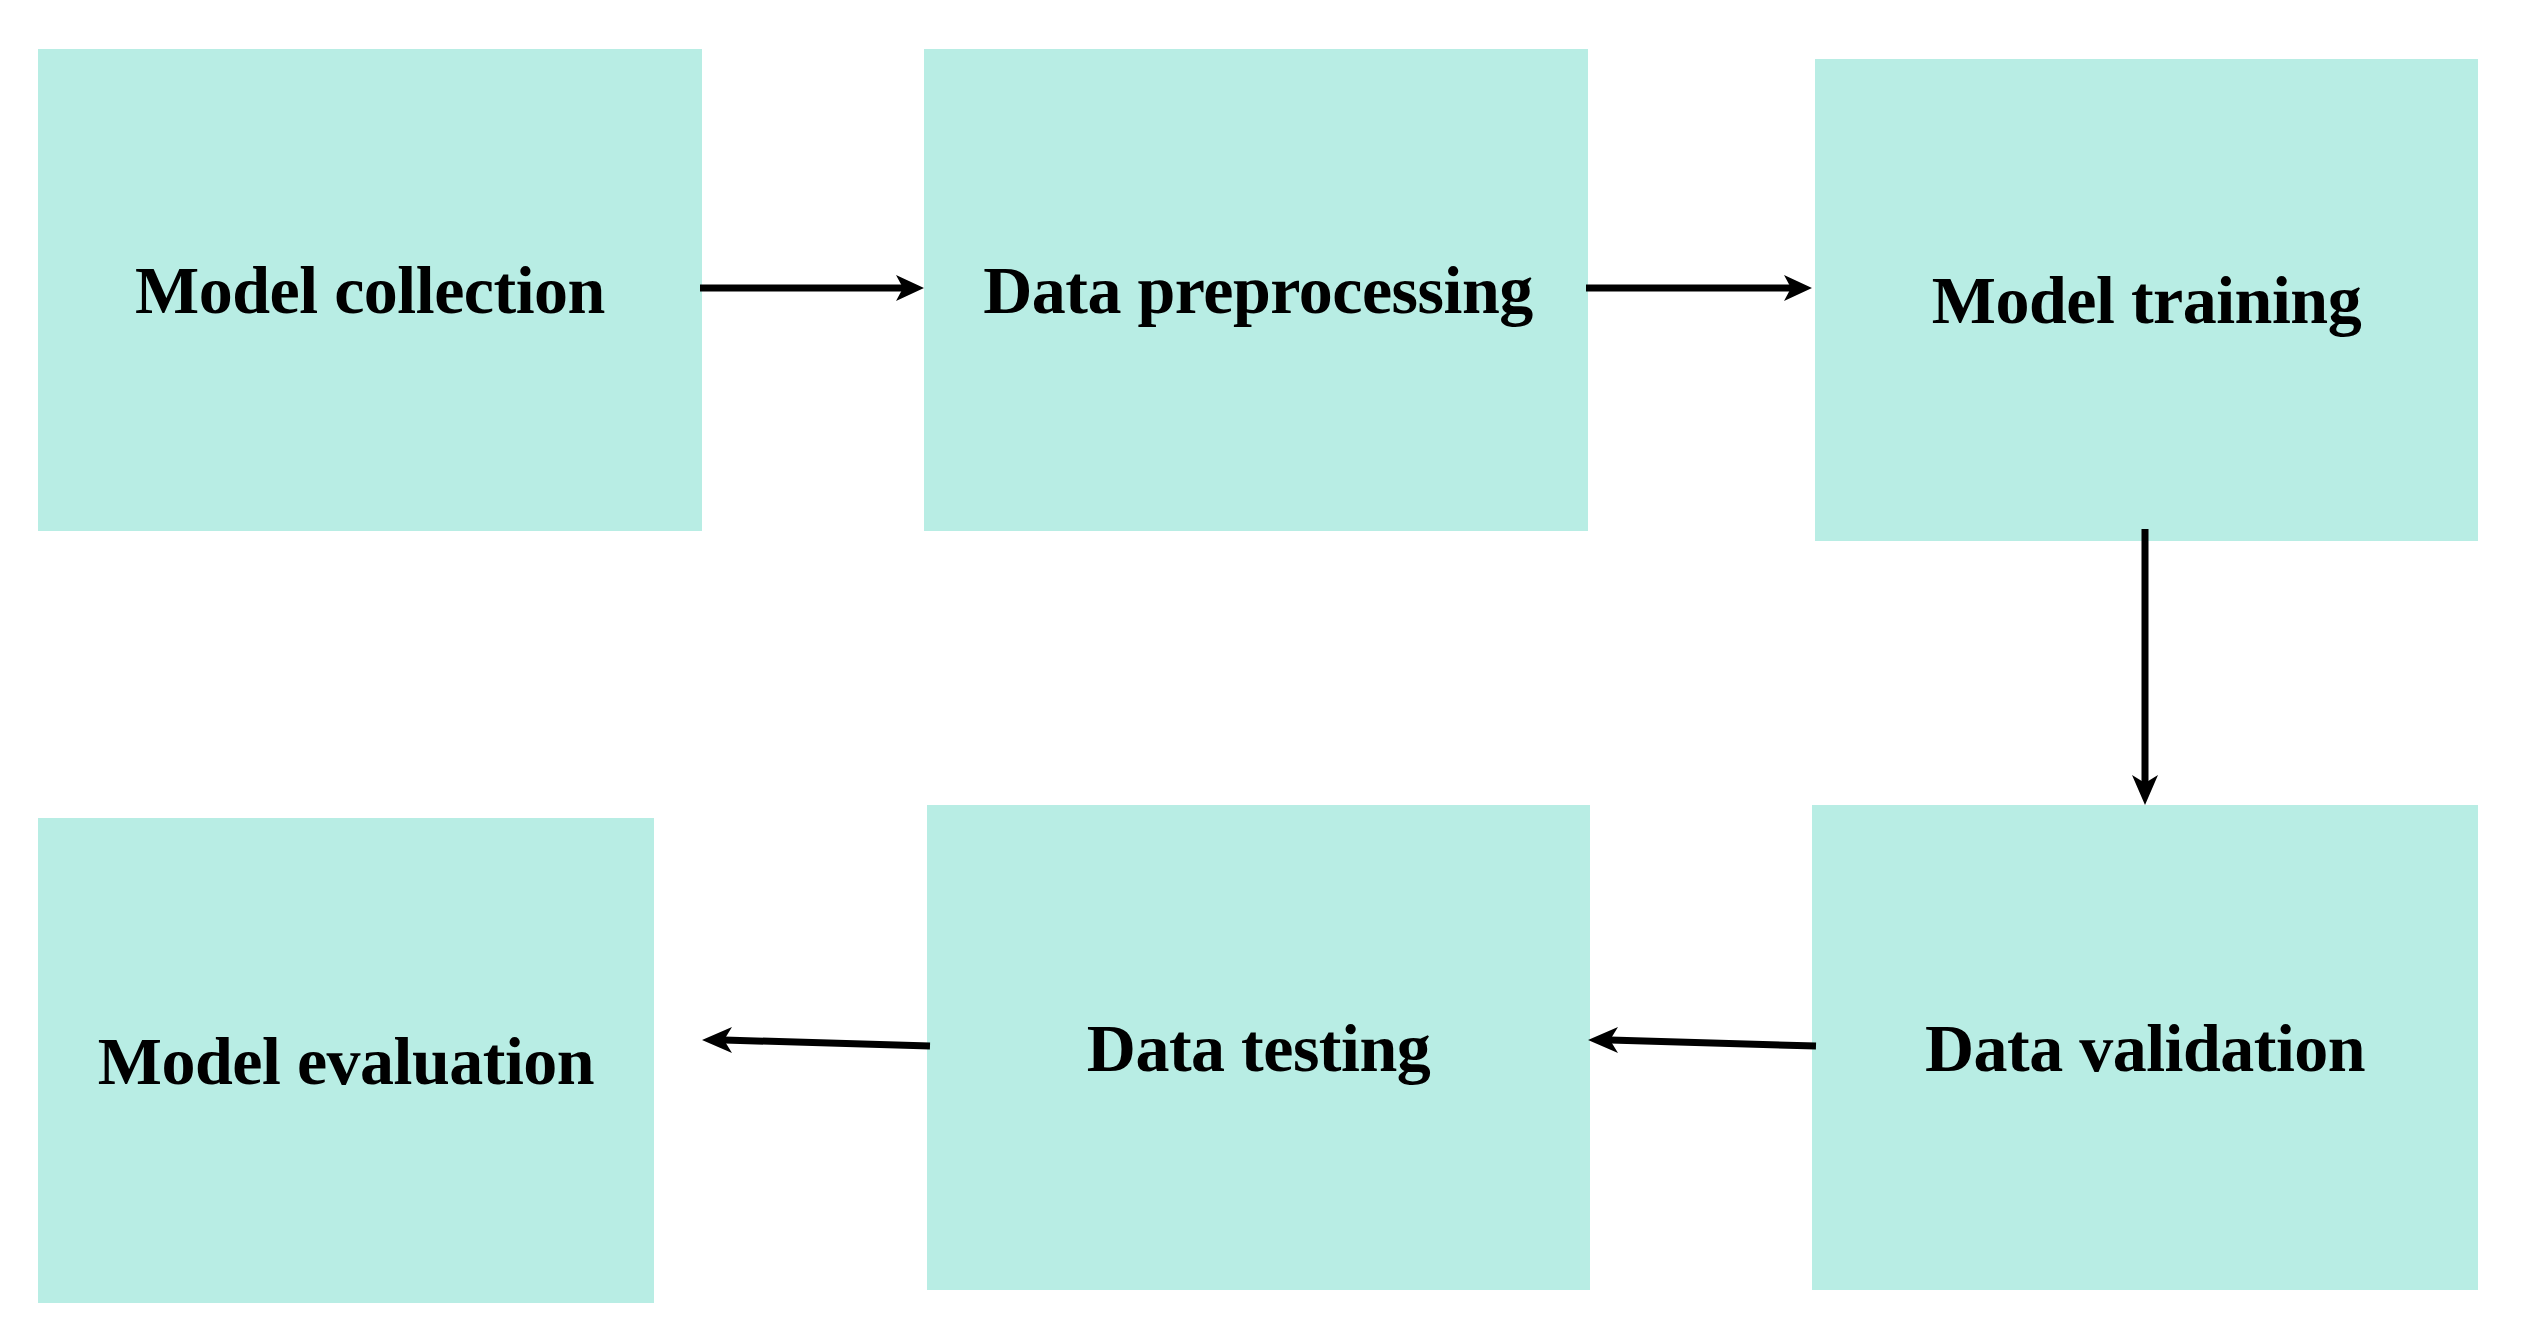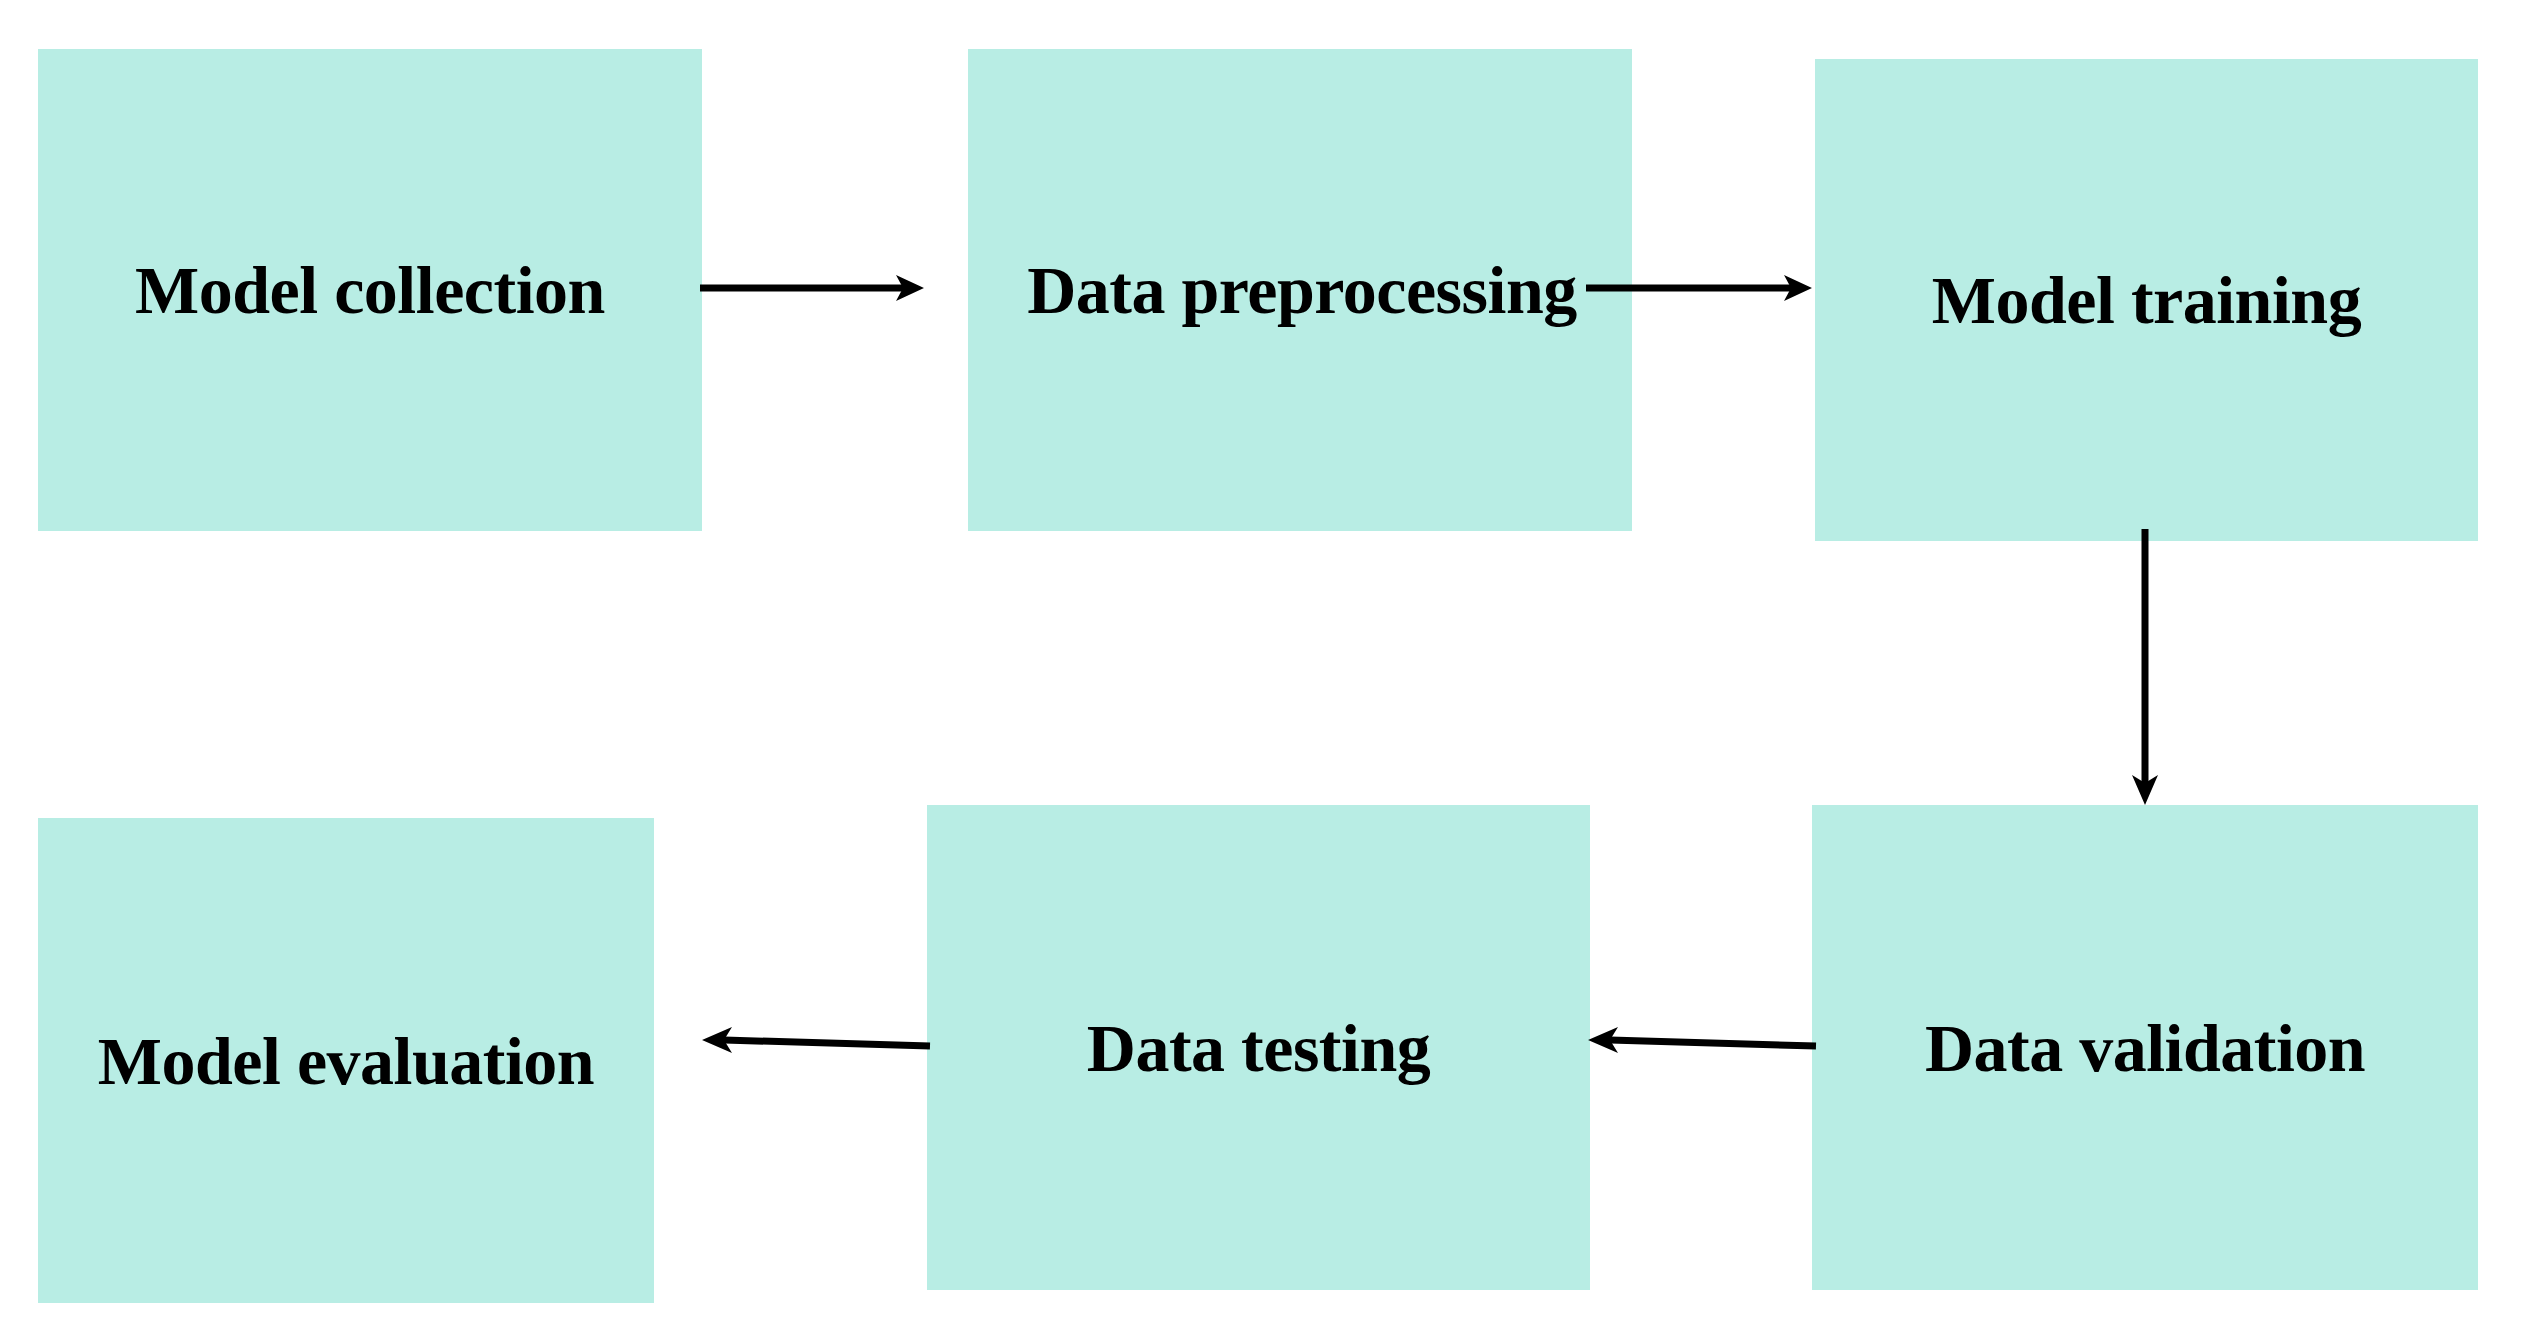--- a/index.html
+++ b/index.html
@@ -30,21 +30,21 @@
     font-weight: bold;
     font-size: 68px;
     line-height: 1;
     color: #000000;
     white-space: nowrap;
     letter-spacing: -0.5px;
     text-align: center;
   }
   
   #node-data-collection   { left: 38px;   top: 49px;  width: 664px; height: 482px; }
-  #node-data-preprocessing{ left: 968px;  top: 49px;  width: 664px; height: 482px; }
+  #node-data-preprocessing{ left: 924px;  top: 49px;  width: 664px; height: 482px; }
   #node-model-training    { left: 1815px; top: 59px;  width: 663px; height: 482px; }
   #node-model-evaluation  { left: 38px;   top: 818px; width: 616px; height: 485px; }
   #node-model-testing     { left: 927px;  top: 805px; width: 663px; height: 485px; }
   #node-model-validation  { left: 1812px; top: 805px; width: 666px; height: 485px; }
 
   
   #node-data-preprocessing .node-label { transform: translateX(2px); }
 
   
   .connector {

